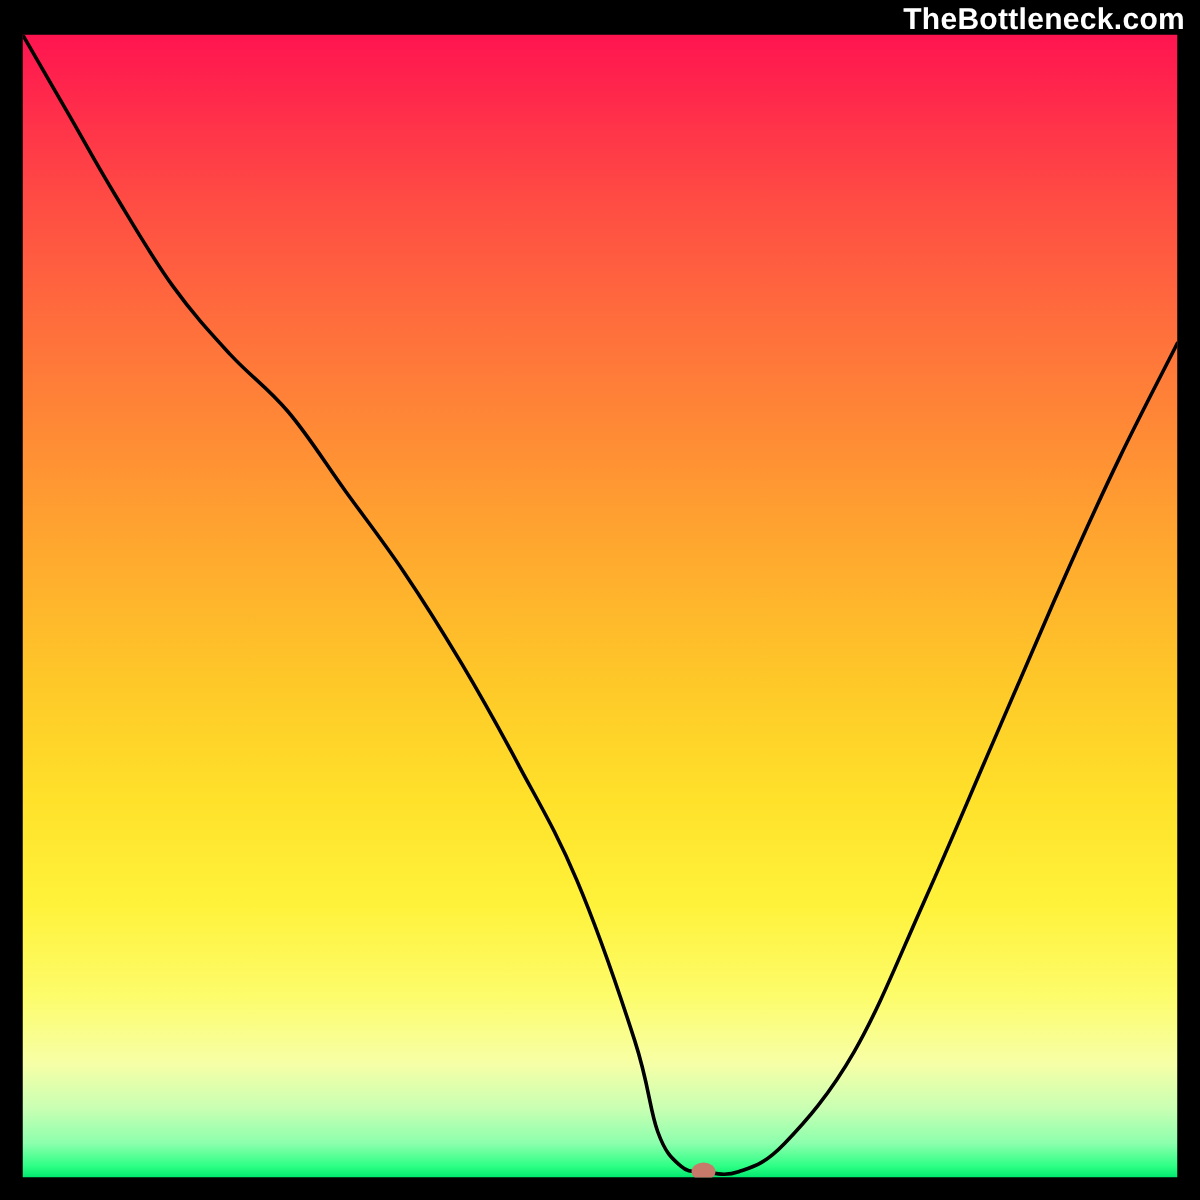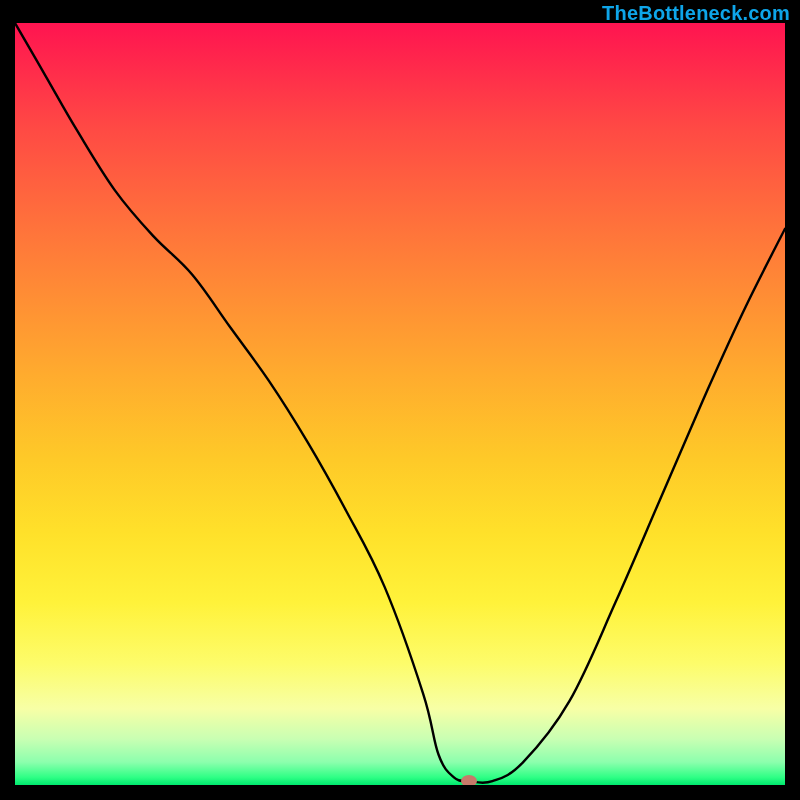--- a/index.html
+++ b/index.html
@@ -14,21 +14,21 @@
   .frame {
     position: relative;
     width: 800px;
     height: 800px;
     background: #000;
   }
   .watermark {
     position: absolute;
     top: 2px;
     right: 10px;
-    color: #0ea5e9;
+    color: #ffffff;
     font-size: 20px;
     font-weight: bold;
     letter-spacing: 0.2px;
     z-index: 30;
     user-select: none;
   }
   .plot-area {
     position: absolute;
     left: 15px;
     top: 23px;

